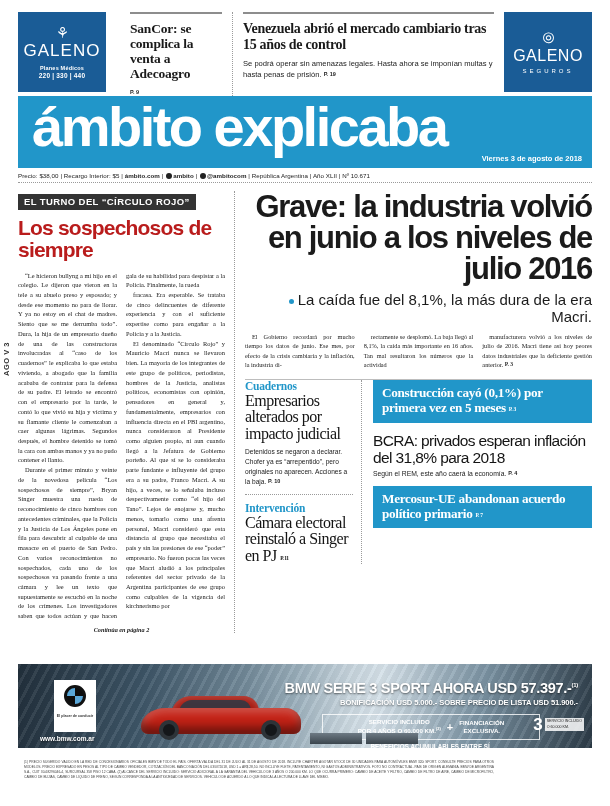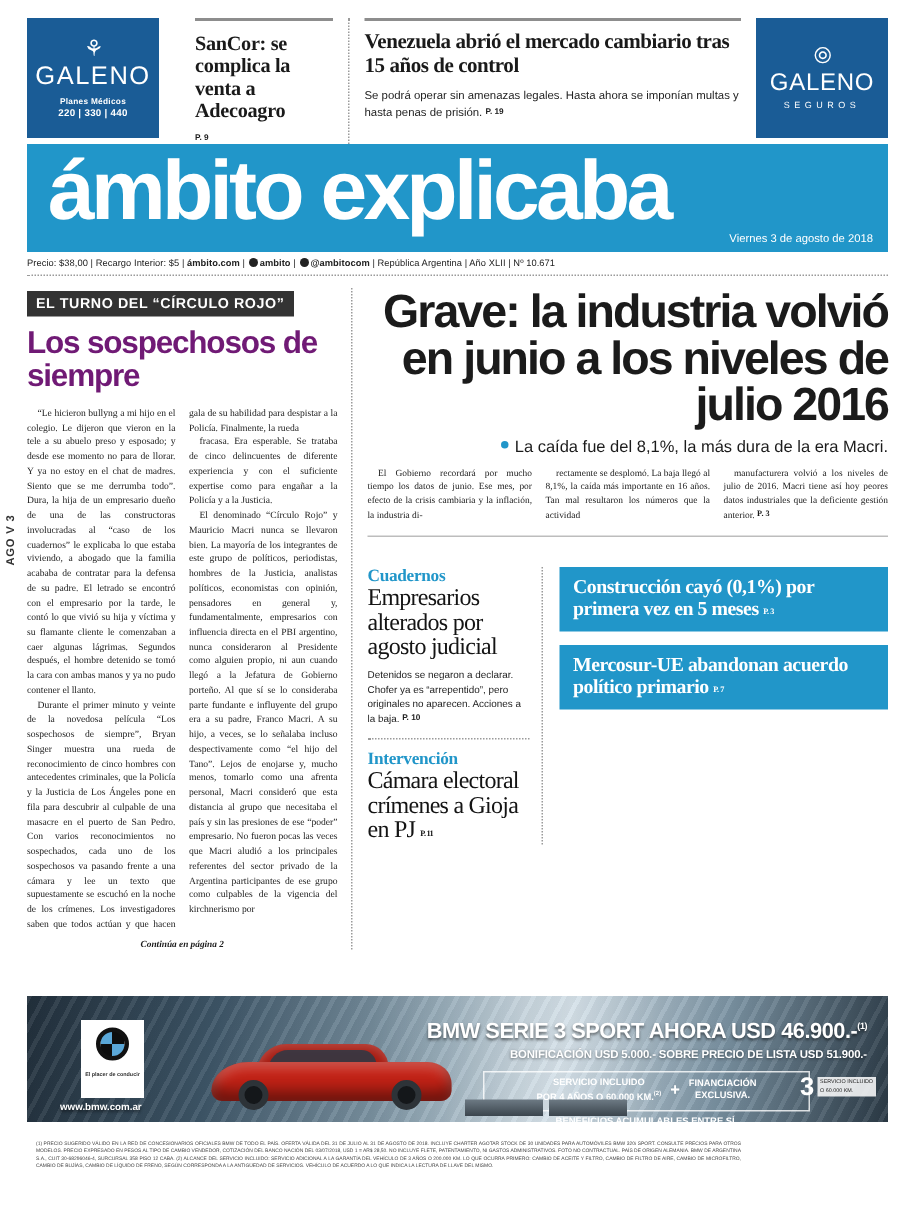--- a/index.html
+++ b/index.html
@@ -37,60 +37,60 @@
   .venez-d{font-family:"Liberation Sans",sans-serif;font-size:7.6px;line-height:1.45;margin-top:5px;color:#222;}
   .pg{font-size:5.5px;font-weight:700;vertical-align:1px;}
 
   
   .mast{background:#2196c9;height:72px;margin:0 18px;position:relative;}
   .mast-title{
     font-family:"Liberation Sans",sans-serif;
     font-weight:700;color:#fff;font-size:56px;line-height:62px;
     letter-spacing:-2.5px;padding-left:14px;
   }
-  .mast-date{position:absolute;right:10px;bottom:5px;color:#fff;font-size:7.5px;font-weight:400;}
+  .mast-date{position:absolute;right:10px;bottom:5px;color:#fff;font-size:7.5px;font-weight:700;}
 
   .infoline{margin:4px 18px 0 18px;font-size:6.2px;letter-spacing:.05px;color:#222;white-space:nowrap;}
   .infoline b{font-weight:700;}
   .ico-circ{display:inline-block;width:6px;height:6px;border-radius:50%;background:#222;vertical-align:-.5px;margin:0 1px;}
   .dotrule{border-top:1px dotted #9a9a9a;margin:3px 18px 0 18px;}
 
   
   .main{display:flex;margin:8px 18px 0 18px;}
   .left-col{flex:0 0 207px;padding-right:9px;position:relative;}
   .vert-sep{flex:0 0 1px;border-left:1px dotted #9a9a9a;}
   .right-col{flex:1;padding-left:9px;}
 
   .kicker{background:#333;color:#fff;display:inline-block;
     font-size:9.5px;font-weight:700;letter-spacing:.4px;padding:2.5px 6px 3px 6px;}
   .lead-h{font-family:"Liberation Sans",sans-serif;font-weight:700;
-    font-size:21px;line-height:1.06;letter-spacing:-.8px;margin-top:7px;color:#701a75;}
+    font-size:21px;line-height:1.06;letter-spacing:-.8px;margin-top:7px;color:#b91c1c;}
   .twocol{column-count:2;column-gap:9px;margin-top:9px;
     font-family:"Liberation Serif",serif;font-size:6.4px;line-height:1.52;text-align:justify;color:#1a1a1a;}
   .twocol p{margin:0 0 0 0;text-indent:7px;}
   .cont{font-family:"Liberation Serif",serif;font-size:6.2px;font-style:italic;
     text-align:center;margin-top:5px;font-weight:700;}
 
   .agov{position:absolute;left:-16px;top:185px;transform:rotate(-90deg);transform-origin:left top;
     font-size:7.5px;font-weight:700;letter-spacing:.5px;color:#333;white-space:nowrap;}
 
   
   .big-h{font-family:"Liberation Sans",sans-serif;font-weight:700;
     font-size:31px;line-height:1.0;letter-spacing:-1.3px;text-align:right;color:#1b1b1b;}
-  .big-sub{margin-top:7px;text-align:right;font-size:11px;color:#1b1b1b;}
+  .big-sub{margin-top:7px;text-align:right;font-size:15px;color:#1b1b1b;}
   .bdot{display:inline-block;width:5px;height:5px;border-radius:50%;background:#2196c9;vertical-align:1.5px;margin-right:4px;}
   .big-body{display:flex;gap:9px;margin-top:7px;
     font-family:"Liberation Serif",serif;font-size:6.3px;line-height:1.5;text-align:justify;}
   .big-body>div{flex:1;}
   .big-body p{margin:0;text-indent:7px;}
 
   .hrule{border-top:1px solid #bdbdbd;margin:9px 0 0 0;}
 
   
-  .lower{display:flex;margin-top:20px;}
+  .lower{display:flex;margin-top:0;}
   .cuad-col{flex:0 0 108px;padding-right:8px;}
   .lsep{flex:0 0 1px;border-left:1px dotted #9a9a9a;}
   .right2{flex:1;padding-left:10px;}
 
   .sec-label{color:#2196c9;font-family:"Liberation Serif",serif;font-weight:700;font-size:11.5px;letter-spacing:-.2px;}
   .sec-head{font-family:"Liberation Serif",serif;font-size:16px;line-height:1.03;letter-spacing:-.5px;margin-top:1px;color:#141414;}
   .sec-deck{font-family:"Liberation Sans",sans-serif;font-size:6.6px;line-height:1.5;margin-top:5px;color:#222;}
   .dotrule2{border-top:1px dotted #9a9a9a;margin:7px 0 7px 0;}
 
   .bluebox{background:#2196c9;color:#fff;font-family:"Liberation Serif",serif;font-weight:700;
@@ -235,47 +235,54 @@
           </div>
       </div>
 
       <div class="hrule"></div>
 
       <div class="lower">
 
         <div class="cuad-col">
           <div>
             <div class="sec-label">Cuadernos</div>
-            <div class="sec-head">Empresarios alterados por agosto judicial</div>
+            <div class="sec-head">Empresarios alterados por impacto judicial</div>
             <div class="sec-deck">
               <span>Detenidos se negaron a declarar. Chofer ya es “arrepentido”, pero originales no aparecen. Acciones a la baja.</span>
               <span class="pg">P. 10</span>
             </div>
           </div>
 
           <div class="dotrule2"></div>
 
           <div>
             <div class="sec-label">Intervención</div>
             <div class="sec-head">
-              <span>Cámara electoral crímenes a Gioja en PJ</span>
+              <span>Cámara electoral reinstaló a Singer en PJ</span>
               <span class="pg">P. 11</span>
             </div>
           </div>
         </div>
 
         <div class="lsep"></div>
 
         <div class="right2">
 
           <div class="bluebox">
             <span>Construcción cayó (0,1%) por primera vez en 5 meses</span>
             <span class="pg">P. 3</span>
           </div>
 
+          <div>
+            <div class="blacknews">BCRA: privados esperan inflación del 31,8% para 2018</div>
+            <div class="deck">
+              <span>Según el REM, este año caerá la economía.</span>
+              <span class="pg">P. 4</span>
+            </div>
+          </div>
 
           <div class="bluebox" style="margin-top:9px;">
             <span>Mercosur-UE abandonan acuerdo político primario</span>
             <span class="pg">P. 7</span>
           </div>
 
 
         </div>
       </div>
     </div>
@@ -291,21 +298,21 @@
 
     <div class="bmw-car">
       <div class="car-roof"></div>
       <div class="car-glass"></div>
       <div class="car-body"></div>
       <div class="wheel w1"></div>
       <div class="wheel w2"></div>
     </div>
 
     <div class="ad-head">
-      <span>BMW SERIE 3 SPORT AHORA USD 46.900.-</span><span class="ad-sup">(1)</span>
+      <span>BMW SERIE 3 SPORT AHORA USD 57.397.-</span><span class="ad-sup">(1)</span>
     </div>
     <div class="ad-sub">BONIFICACIÓN USD 5.000.- SOBRE PRECIO DE LISTA USD 51.900.-</div>
 
     <div class="ad-benefits">
       <div class="ben-row">
         <div class="ben-cell">
           <div>SERVICIO INCLUIDO</div>
           <div><span>POR 4 AÑOS O 60.000 KM.</span><span class="ben-sup">(2)</span></div>
         </div>
         <div class="ben-plus">+</div>

